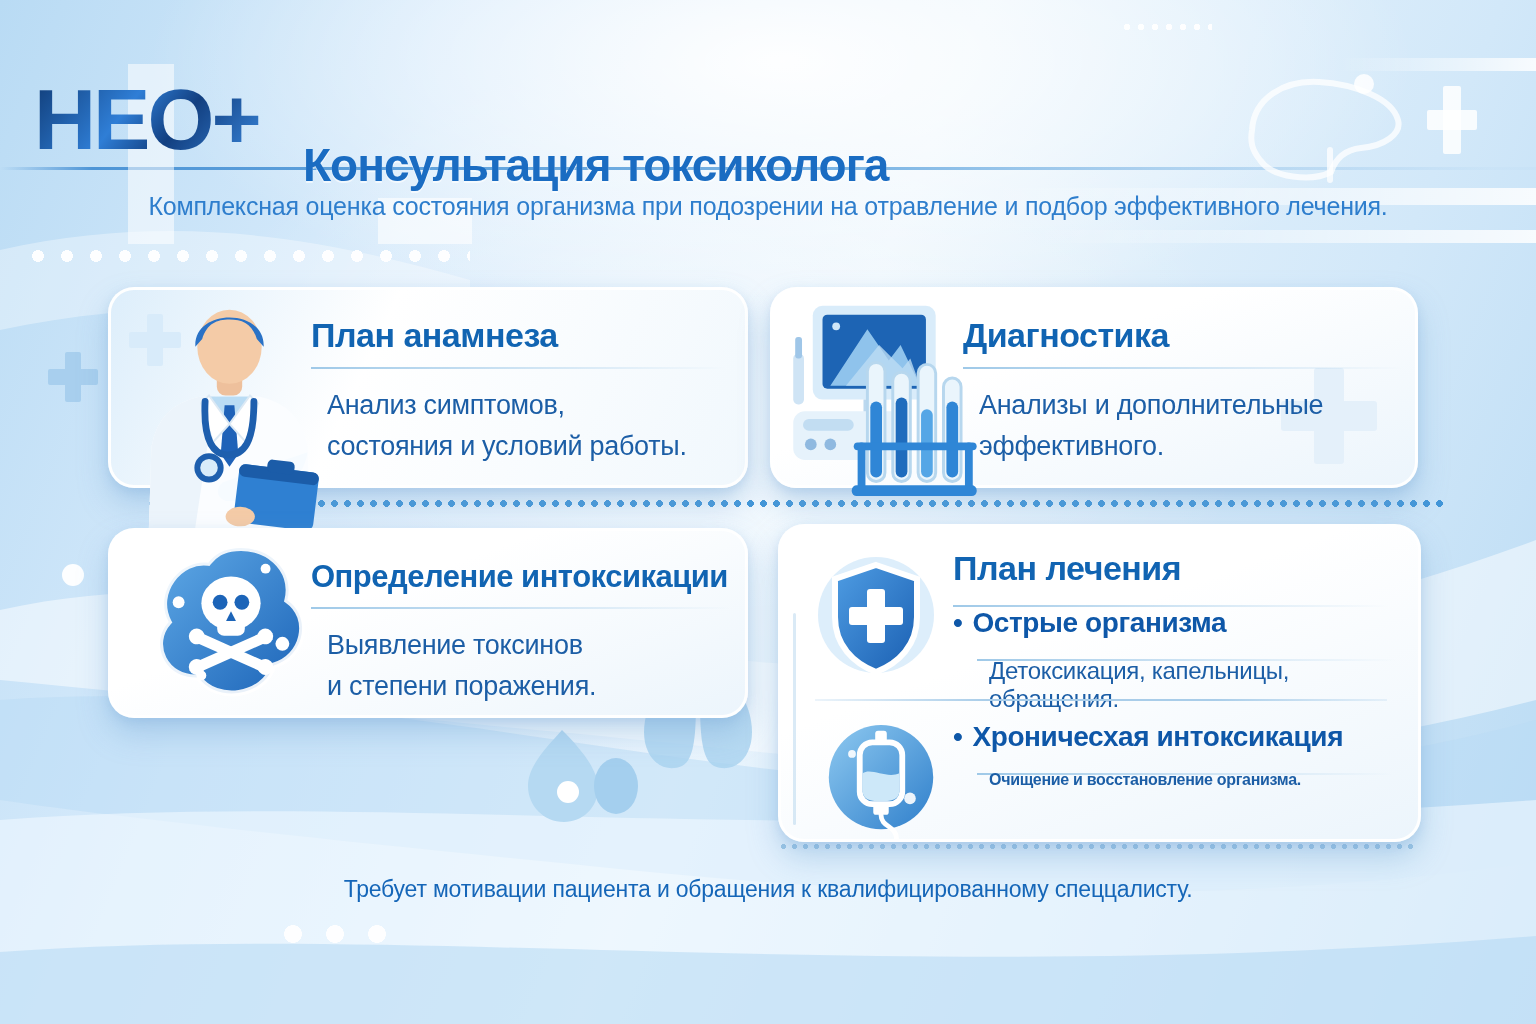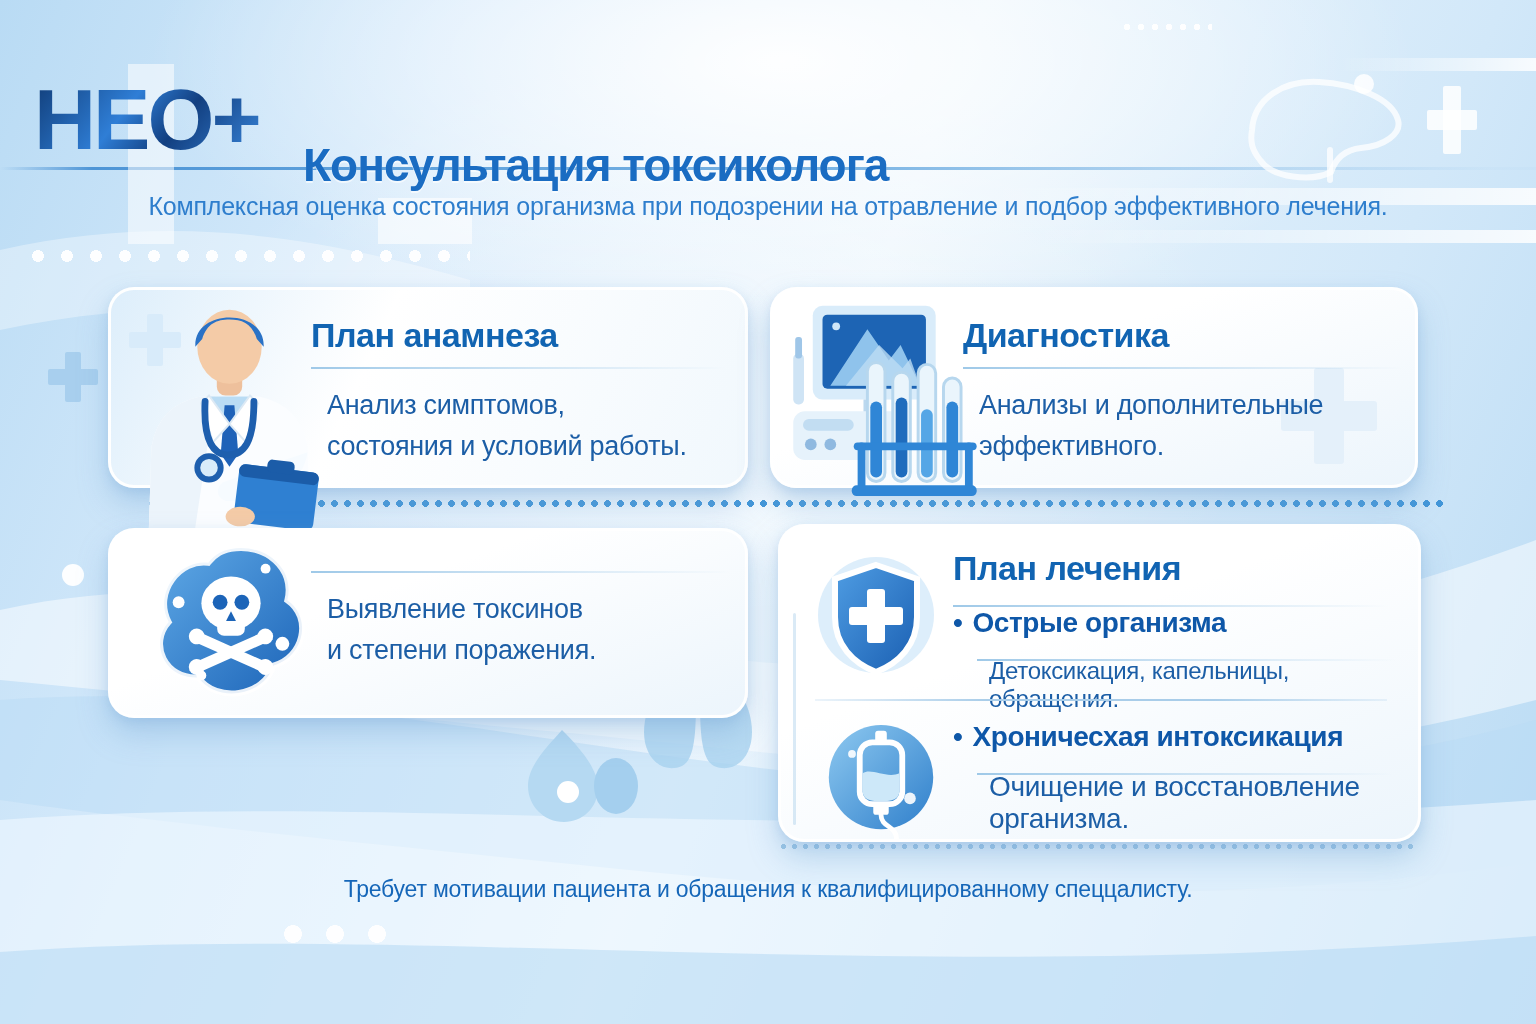--- a/index.html
+++ b/index.html
@@ -75,21 +75,21 @@
   
   .tx-title{left:172px;top:22px;}
   .tx-div{left:172px;top:66px;width:436px;}
   .bullet-row{display:flex;align-items:baseline;gap:10px;font-weight:700;font-size:28px;letter-spacing:-.4px;color:#0e57a8;}
   .tx-b1{left:172px;top:80px;}
   .tx-b1div{left:196px;top:120px;width:420px;}
   .tx-d1{left:208px;top:130px;width:420px;font-size:24px;letter-spacing:-.3px;color:#1c5ea6;}
   .tx-sep{left:34px;top:172px;width:572px;height:2px;background:linear-gradient(90deg,rgba(160,200,232,.2),#a9cde9 30%,#a9cde9 70%,rgba(160,200,232,.2));}
   .tx-b2{left:172px;top:194px;}
   .tx-b2div{left:196px;top:234px;width:416px;}
-  .tx-d2{left:208px;top:244px;width:422px;font-size:28px;letter-spacing:-.3px;color:#1c5ea6;}
+  .tx-d2{left:208px;top:244px;width:422px;font-size:16px;letter-spacing:-.3px;color:#1c5ea6;font-weight:bold;}
   .v-accent{left:12px;top:86px;width:3px;height:212px;background:rgba(150,195,230,.35);border-radius:2px;}
 
   
   .footer-note{left:0;top:876px;width:1536px;text-align:center;z-index:3;font-size:23px;letter-spacing:-.2px;color:#1566b8;}
 </style>
 </head>
 <body>
 
 <div id="stage">
 
@@ -259,20 +259,21 @@
           <circle cx="47" cy="112" r="8" fill="#fff"></circle>
           <circle cx="123" cy="112" r="8" fill="#fff"></circle>
         </g>
       <ellipse cx="85" cy="63" rx="30" ry="27" fill="#fff"></ellipse>
       <rect x="71" y="80" width="28" height="16" rx="7" fill="#fff"></rect>
       <circle cx="74" cy="62" r="7.5" fill="#1c64b8"></circle>
         <circle cx="96" cy="62" r="7.5" fill="#1c64b8"></circle>
       <path d="M85,71 L80,81 L90,81 Z" fill="#1c64b8"></path>
     </svg>
     <div class="card-text c3-text">
+      <div class="card-title c3-title">Определение интоксикации</div>
       <div class="t-div"></div>
       <div class="card-body">Выявление токсинов
 и степени поражения.</div>
     </div>
   </div>
 
   <div class="abs card card4">
     <div class="abs v-accent"></div>
 
     <svg class="abs" style="left:32px;top:24px;" width="126" height="132" viewBox="0 0 126 132" aria-hidden="true">

